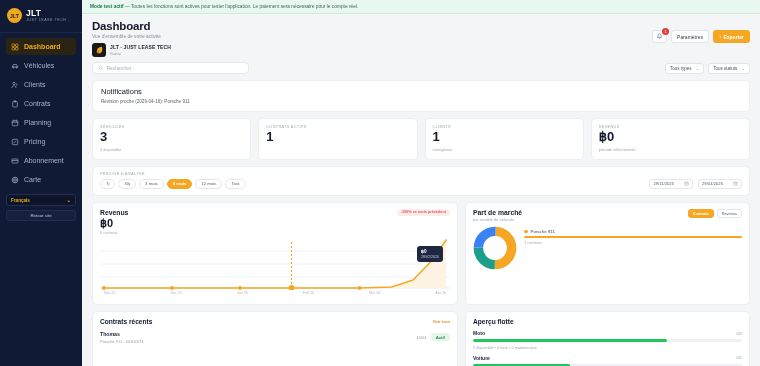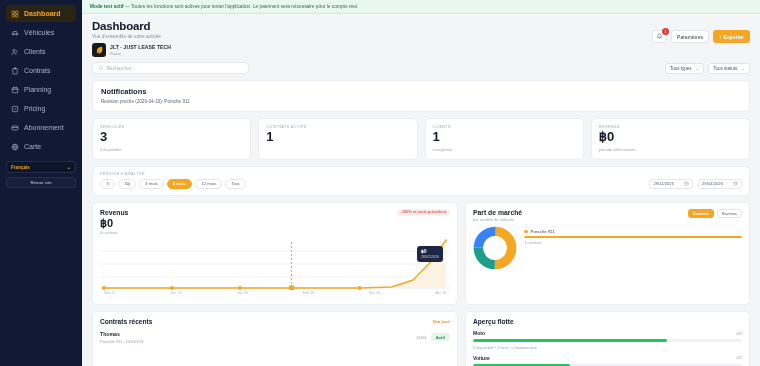--- a/index.html
+++ b/index.html
@@ -117,21 +117,21 @@
   .filter-pill {
     height: 11px; border: 1px solid #e2e4ea; border-radius: 3px; background: #fff;
     padding: 0 4px; font-size: 4.5px; color: #4b5268; display: flex; align-items: center; gap: 4px; cursor: pointer;
   }
   .filter-pill .chev { color: #9aa0ae; font-size: 4.5px; }
 
   .content { padding: 6px 10px 0 10px; }
   .card { background: #fff; border: 1px solid #eceef3; border-radius: 5px; }
 
   .notif { padding: 6px 8px 7px 8px; }
-  .notif-title { font-size: 7.5px; font-weight: bold; color: #141a2b; }
+  .notif-title { font-size: 7.5px; font-weight: normal; color: #141a2b; }
   .notif-line { font-size: 4.6px; color: #5e6578; margin-top: 3px; }
 
   .kpis { display: flex; gap: 7px; margin-top: 6px; }
   .kpi { flex: 1; padding: 6px 7px 7px 7px; }
   .kpi-label { font-size: 3.8px; color: #a2a7b6; letter-spacing: .35px; text-transform: uppercase; }
   .kpi-value { font-size: 13px; font-weight: bold; color: #141a2b; margin-top: 1px; line-height: 1.15; }
   .kpi-foot { font-size: 4px; color: #a2a7b6; margin-top: 2px; }
 
   .period { margin-top: 6px; padding: 5px 7px 6px 7px; display: flex; align-items: flex-end; justify-content: space-between; }
   .period-label { font-size: 3.8px; color: #a2a7b6; letter-spacing: .35px; text-transform: uppercase; }
@@ -210,20 +210,27 @@
   .fleet-track { height: 3px; background: #eef0f4; border-radius: 2px; margin-top: 3px; overflow: hidden; }
   .fleet-fill { height: 3px; background: #22c55e; border-radius: 2px; }
   .fleet-sub { font-size: 3.9px; color: #a2a7b6; margin-top: 2.5px; }
 </style>
 </head>
 <body>
 
 <div class="app">
 
   <aside class="sidebar">
+    <div class="brand">
+      <div class="brand-logo">JLT</div>
+      <div class="brand-text">
+        <div class="brand-title">JLT</div>
+        <div class="brand-sub">JUST LEASE TECH .</div>
+      </div>
+    </div>
 
     <nav class="nav">
       <div class="nav-item active">
         <svg class="ico" viewBox="0 0 16 16" fill="none">
           <rect x="2" y="2" width="5" height="5" rx="1" stroke="#aab1c6" stroke-width="1.4"></rect>
           <rect x="9" y="2" width="5" height="5" rx="1" stroke="#aab1c6" stroke-width="1.4"></rect>
           <rect x="2" y="9" width="5" height="5" rx="1" stroke="#aab1c6" stroke-width="1.4"></rect>
           <rect x="9" y="9" width="5" height="5" rx="1" stroke="#aab1c6" stroke-width="1.4"></rect>
         </svg>
         <span>Dashboard</span>

